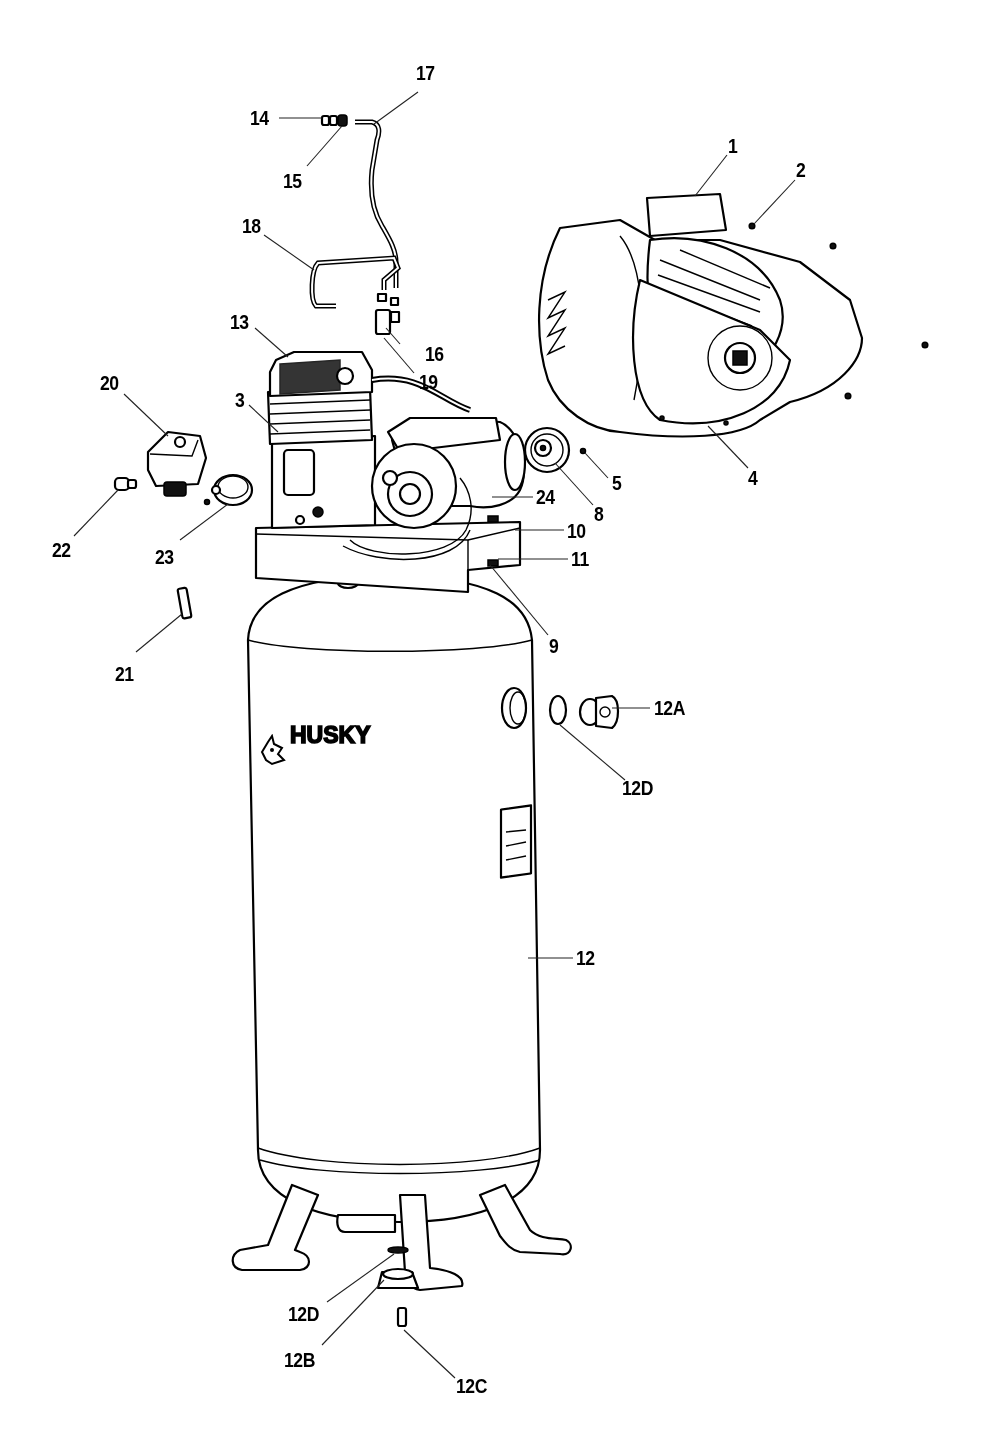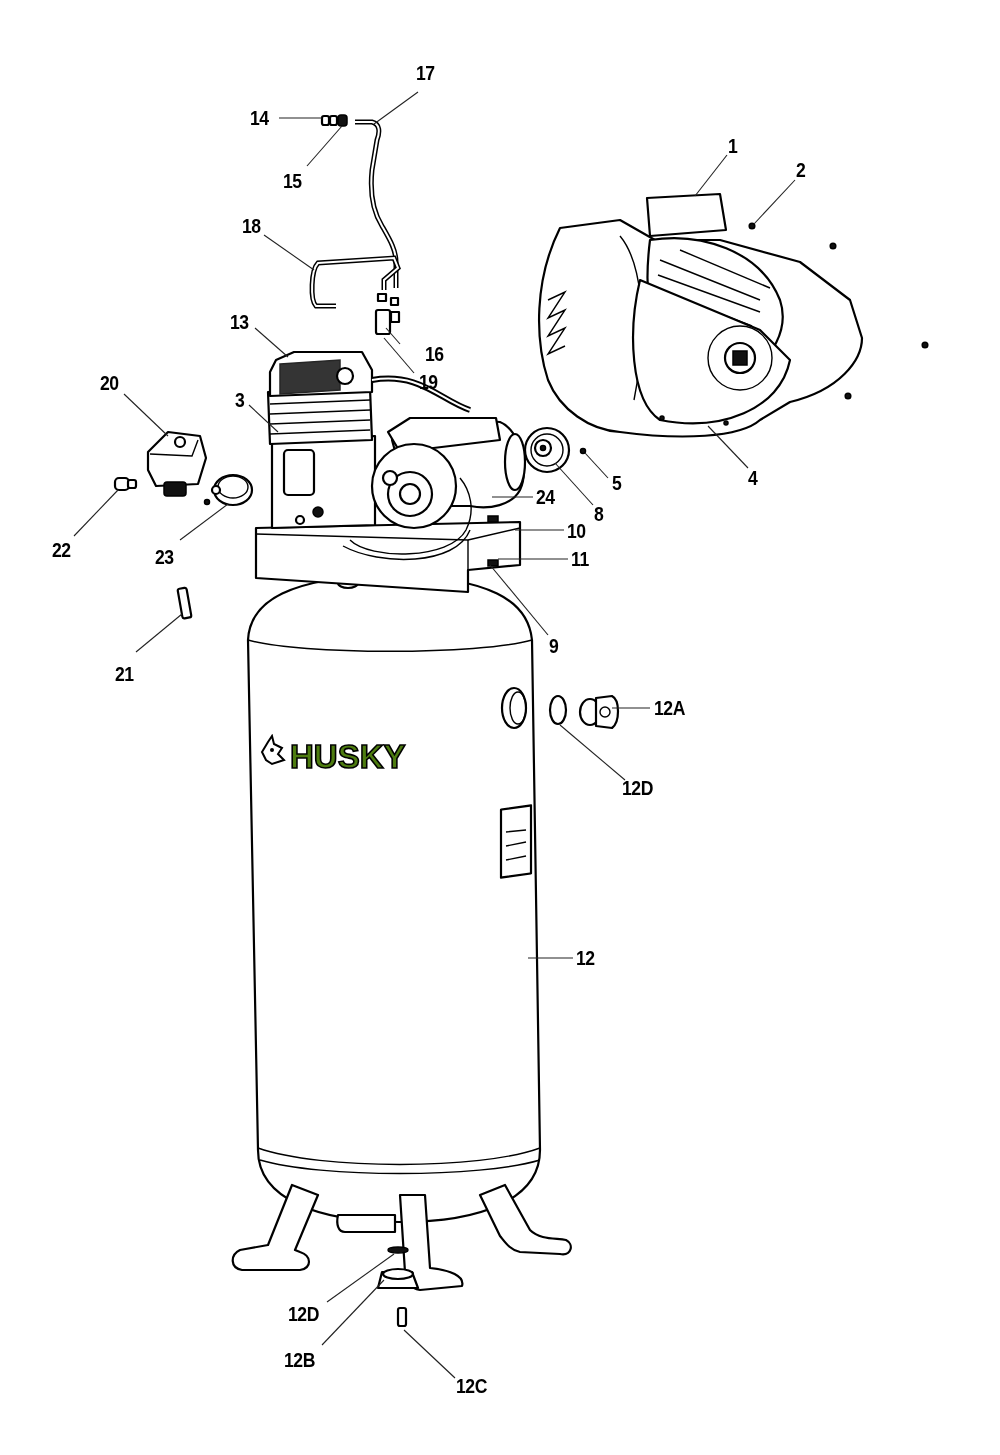--- a/index.html
+++ b/index.html
@@ -3,21 +3,21 @@
 <meta charset="utf-8">
 <style>
   html, body { margin:0; padding:0; background:#ffffff; }
   body { width:1000px; height:1455px; position:relative; overflow:hidden; font-family:"Liberation Sans", sans-serif; }
   #diagram { position:absolute; left:0; top:0; width:1000px; height:1455px; }
   .part { fill:#ffffff; stroke:#000; stroke-width:2.2; stroke-linejoin:round; stroke-linecap:round; }
   .thin { fill:none; stroke:#000; stroke-width:1.4; }
   .dark { fill:#111; stroke:#000; stroke-width:1.5; }
   .leader { stroke:#222; stroke-width:1.1; fill:none; }
   .callout { position:absolute; font-family:"Liberation Sans", sans-serif; font-weight:bold; font-size:20px; color:#000; line-height:20px; letter-spacing:-0.5px; transform:scaleX(0.88); transform-origin:left top; }
-  .brand { position:absolute; left:262px; top:738px; font-family:"Liberation Sans", sans-serif; font-weight:900; font-size:33px; color:#4d7c0f; -webkit-text-stroke:1.6px #000; letter-spacing:0px; }
+  .brand { position:absolute; left:262px; top:722px; font-family:"Liberation Sans", sans-serif; font-weight:900; font-size:23px; color:#000000; -webkit-text-stroke:1.6px #000; letter-spacing:0px; }
   .brand-mark { position:absolute; left:258px; top:734px; width:30px; height:34px; }
 </style>
 </head>
 <body>
 
 <svg id="diagram" viewBox="0 0 1000 1455" xmlns="http://www.w3.org/2000/svg">
 
   <g>
     <path class="part" d="M248,640 C250,600 290,578 390,574 C490,578 528,600 532,640 L540,1150 C540,1200 480,1222 400,1222 C320,1222 258,1200 258,1150 Z"></path>
     <path class="thin" d="M248,640 C300,655 480,655 532,640"></path>

